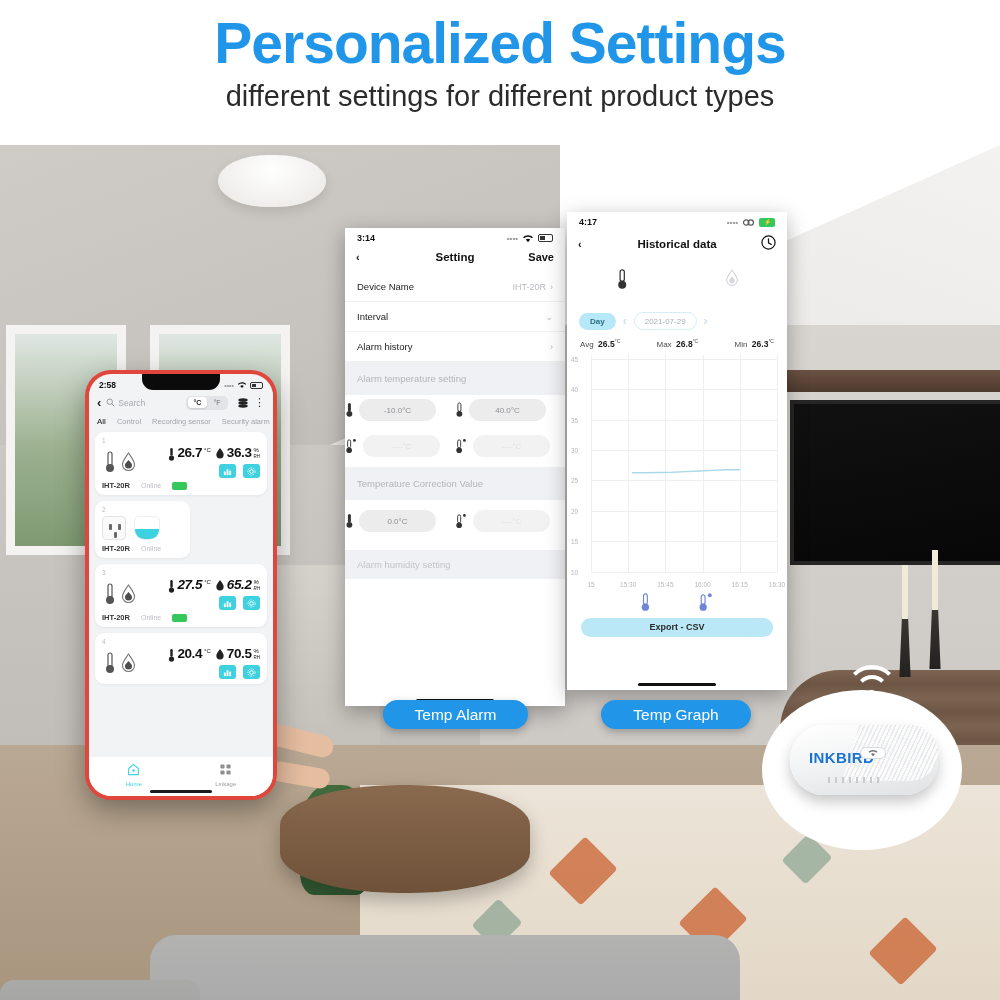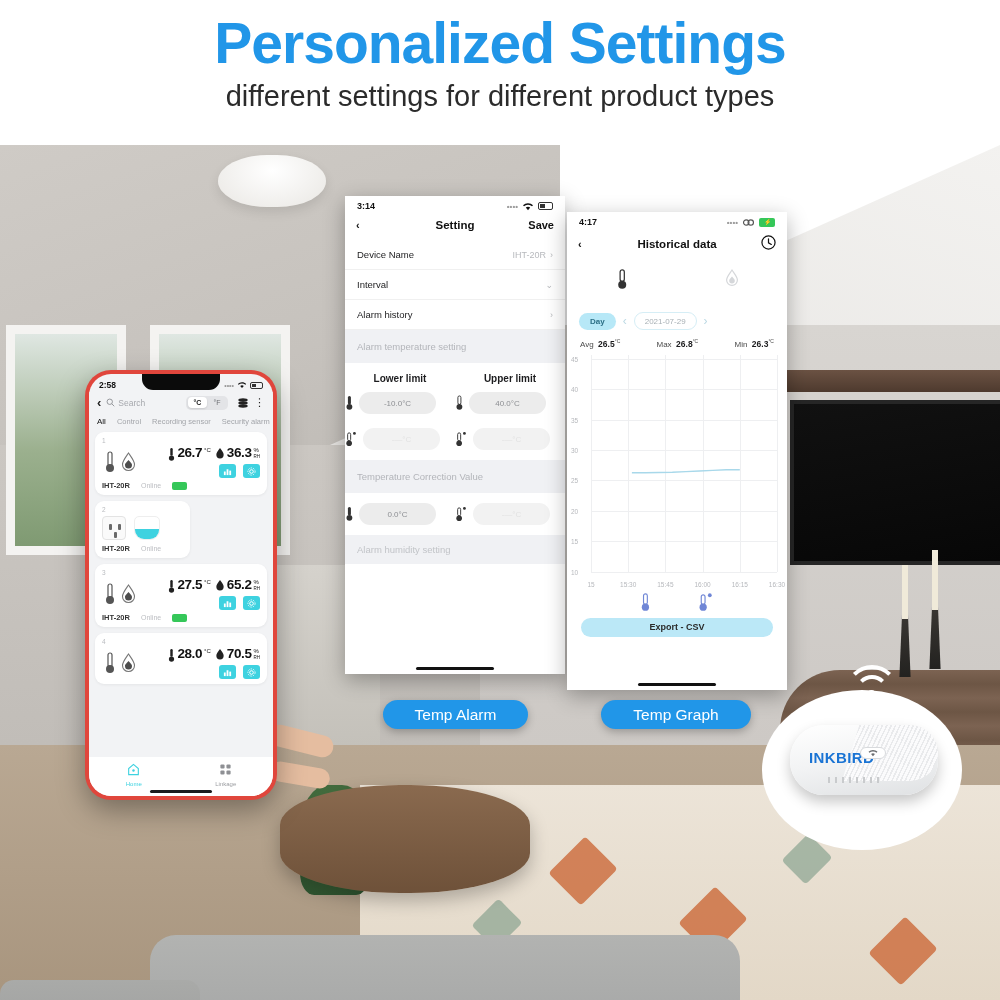--- a/index.html
+++ b/index.html
@@ -136,21 +136,21 @@
   .btm-nav { position:absolute; bottom:0; left:0; right:0; background:#fff;
     display:flex; justify-content:space-around; padding:5px 0 9px; }
   .nav-i { text-align:center; }
   .nav-lbl { font-size:6px; margin-top:1px; }
   .home-bar { position:absolute; bottom:3px; left:50%; transform:translateX(-50%);
     width:62px; height:3px; background:#1c1c1e; border-radius:2px; }
 
   
   .flatphone { position:absolute; background:#fff; overflow:hidden;
     box-shadow:0 6px 20px rgba(0,0,0,.3); }
-  .fp2 { left:345px; top:196px; width:220px; height:478px; }
+  .fp2 { left:345px; top:228px; width:220px; height:478px; }
   .fp3 { left:567px; top:212px; width:220px; height:478px; }
 
   .fstat { display:flex; justify-content:space-between; align-items:center;
     padding:5px 12px 2px; font-size:9px; font-weight:bold; color:#111; }
   .fnav { display:flex; align-items:center; padding:6px 11px 9px; background:#fff; }
   .fnav-title { flex:1; text-align:center; font-size:11.5px; font-weight:bold; color:#111; }
   .fnav-side { font-size:11px; color:#111; font-weight:bold; width:30px; }
   .fnav-side.right { text-align:right; }
 
   .srow { display:flex; align-items:center; justify-content:space-between;
@@ -389,21 +389,21 @@
           <svg width="16" height="26" viewBox="0 0 16 26">
               <rect x="6" y="3" width="4" height="14" rx="2" stroke="#555" stroke-width="1.2" fill="none"></rect>
               <circle cx="8" cy="19" r="4" fill="#555"></circle>
             </svg>
           <svg width="17" height="22" viewBox="0 0 17 22">
               <path d="M8.5 2C5 7 2.5 10 2.5 13.5a6 6 0 0 0 12 0C14.5 10 12 7 8.5 2z" stroke="#777" stroke-width="1.1" fill="none"></path>
               <path d="M8.5 9c-2.5 3-3.5 3.5-3.5 5a3.5 3.5 0 0 0 7 0c0-1.5-1-2-3.5-5z" fill="#4d4d4d"></path>
             </svg>
         </div>
         <div style="flex:1;">
-          <div class="readouts" style="justify-content:flex-end;">
+          <div class="readouts" style="justify-content:flex-end;font-style:italic;">
             <span class="rd">
               <svg width="7" height="15" viewBox="0 0 8 17" style="margin-top:2px;">
                   <rect x="2.6" y="1" width="2.8" height="9" rx="1.4" fill="#222"></rect>
                   <circle cx="4" cy="12.5" r="3" fill="#222"></circle>
                 </svg>
               <span class="rd-val">27.5</span>
               <span class="rd-unit">°C</span>
             </span>
             <span class="rd">
               <svg width="10" height="13" viewBox="0 0 12 15" style="margin-top:2px;">
@@ -450,21 +450,21 @@
               <path d="M8.5 9c-2.5 3-3.5 3.5-3.5 5a3.5 3.5 0 0 0 7 0c0-1.5-1-2-3.5-5z" fill="#4d4d4d"></path>
             </svg>
         </div>
         <div style="flex:1;">
           <div class="readouts" style="justify-content:flex-end;">
             <span class="rd">
               <svg width="7" height="15" viewBox="0 0 8 17" style="margin-top:2px;">
                   <rect x="2.6" y="1" width="2.8" height="9" rx="1.4" fill="#222"></rect>
                   <circle cx="4" cy="12.5" r="3" fill="#222"></circle>
                 </svg>
-              <span class="rd-val">28.0</span>
+              <span class="rd-val">20.4</span>
               <span class="rd-unit">°C</span>
             </span>
             <span class="rd">
               <svg width="10" height="13" viewBox="0 0 12 15" style="margin-top:2px;">
                   <path d="M6 1C3.4 4.4 1.6 6.6 1.6 9a4.4 4.4 0 0 0 8.8 0C10.4 6.6 8.6 4.4 6 1z" fill="#222"></path>
                 </svg>
               <span class="rd-val">70.5</span>
               <span class="rd-unit"><span>%</span><br><span style="font-size:4.5px;">RH</span></span>
             </span>
           </div>
@@ -540,24 +540,20 @@
     <span class="srow-lbl">Interval</span>
     <span class="srow-val">⌄</span>
   </div>
   <div class="srow">
     <span class="srow-lbl">Alarm history</span>
     <span class="srow-val">›</span>
   </div>
 
   <div class="sec-hdr">Alarm temperature setting</div>
 
-  <div class="lim-hdr">
-    <span class="lim-col">Lower limit</span>
-    <span class="lim-col">Upper limit</span>
-  </div>
   <div class="inp-row">
     <div class="inp-cell">
       <span class="inp-ic">
           <svg width="9" height="16" viewBox="0 0 9 17">
             <rect x="2.8" y="1" width="3.2" height="9" rx="1.6" fill="#333"></rect>
             <circle cx="4.4" cy="12.6" r="3.1" fill="#333"></circle>
           </svg>
         </span>
       <span class="pill">-10.0°C</span>
     </div>
@@ -611,21 +607,21 @@
           <svg width="13" height="16" viewBox="0 0 13 17">
             <rect x="2.4" y="2" width="3.2" height="8.5" rx="1.6" fill="none" stroke="#333" stroke-width="1"></rect>
             <circle cx="4" cy="13" r="3" fill="#333"></circle>
             <circle cx="9.6" cy="2.6" r="1.5" fill="#333"></circle>
           </svg>
         </span>
       <span class="pill faded">-—°C</span>
     </div>
   </div>
 
-  <div class="sec-hdr" style="padding:9px 12px; color:#c2c4c8;">Alarm humidity setting</div>
+  <div class="sec-hdr" style="padding:9px 12px; color:#c2c4c8;margin-top:8px;">Alarm humidity setting</div>
   <div class="fhome-bar"></div>
 </div>
 
 <div class="flatphone fp3">
   <div class="fstat">
     <span>4:17</span>
     <span style="display:flex; align-items:center; gap:4px;">
       <span style="font-size:8px;color:#9a9a9a;">••••</span>
       <svg width="13" height="9" viewBox="0 0 14 10">
           <circle cx="4.5" cy="5" r="3" fill="none" stroke="#555" stroke-width="1.3"></circle>

